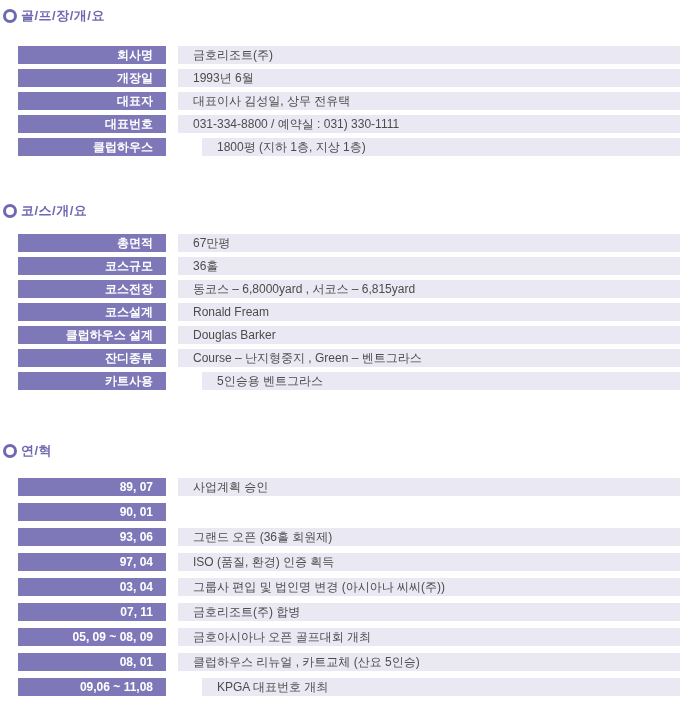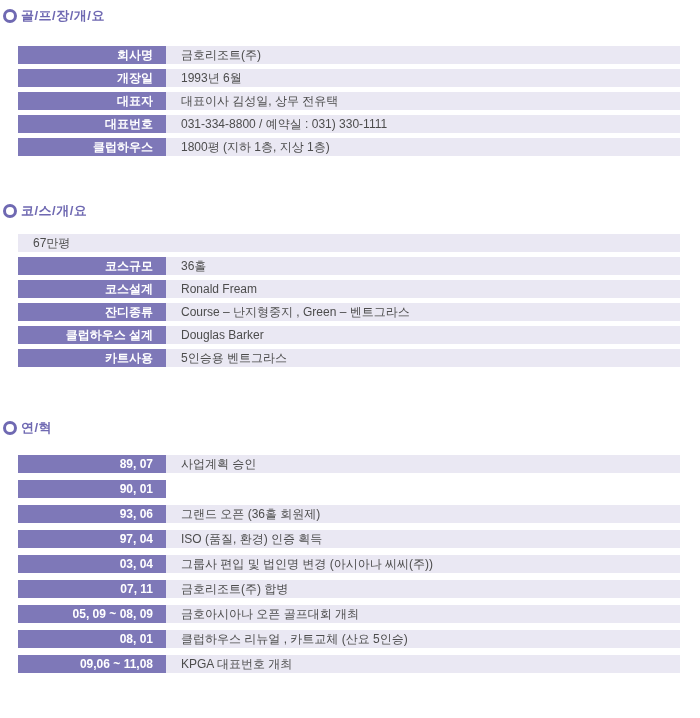--- a/index.html
+++ b/index.html
@@ -25,32 +25,32 @@
   }
   .info-table{margin-left:18px;width:662px;}
   .row{display:flex;height:18px;margin-bottom:5px;}
   .row .label{
     width:148px;flex:0 0 148px;background:var(--header-bg);
     color:var(--label-text);font-size:12px;font-weight:bold;
     line-height:18px;text-align:right;padding-right:13px;box-sizing:border-box;
     white-space:nowrap;overflow:hidden;
   }
   .row .value{
-    flex:1;background:var(--value-bg);margin-left:0;
+    flex:1;background:var(--value-bg);margin-left:12px;
     color:var(--value-text);font-size:12px;line-height:18px;
     padding-left:15px;box-sizing:border-box;white-space:nowrap;overflow:hidden;
   }
   #section-overview{margin-top:7px;}
   #section-overview .info-table{margin-top:22px;}
   #section-course{margin-top:46px;}
   #section-course .info-table{margin-top:15px;}
   #section-history{margin-top:52px;}
   #section-history .info-table{margin-top:19px;}
   #section-history .row{margin-bottom:7px;}
-  .info-table .row:last-child{margin-bottom:0;}
+  .info-table .row:last-child{margin-bottom:0;gap:24px;}
 </style>
 </head>
 <body>
 
 <div id="page">
     <div class="section" id="section-overview">
       <div class="section-title">
         <span class="ring-icon"></span>
         <span>골/프/장/개/요</span>
       </div>
@@ -77,37 +77,42 @@
         </div>
       </div>
     </div>
     <div class="section" id="section-course">
       <div class="section-title">
         <span class="ring-icon"></span>
         <span>코/스/개/요</span>
       </div>
       <div class="info-table">
         <div class="row">
+          <div class="label">총면적</div>
           <div class="value">67만평</div>
         </div>
         <div class="row">
           <div class="label">코스규모</div>
           <div class="value">36홀</div>
         </div>
         <div class="row">
+          <div class="label">코스전장</div>
+          <div class="value">동코스 – 6,8000yard , 서코스 – 6,815yard</div>
+        </div>
+        <div class="row">
           <div class="label">코스설계</div>
           <div class="value">Ronald Fream</div>
         </div>
         <div class="row">
+          <div class="label">클럽하우스 설계</div>
+          <div class="value">Douglas Barker</div>
+        </div>
+        <div class="row">
           <div class="label">잔디종류</div>
           <div class="value">Course – 난지형중지 , Green – 벤트그라스</div>
-        </div>
-        <div class="row">
-          <div class="label">클럽하우스 설계</div>
-          <div class="value">Douglas Barker</div>
         </div>
         <div class="row">
           <div class="label">카트사용</div>
           <div class="value">5인승용 벤트그라스</div>
         </div>
       </div>
     </div>
     <div class="section" id="section-history">
       <div class="section-title">
         <span class="ring-icon"></span>

